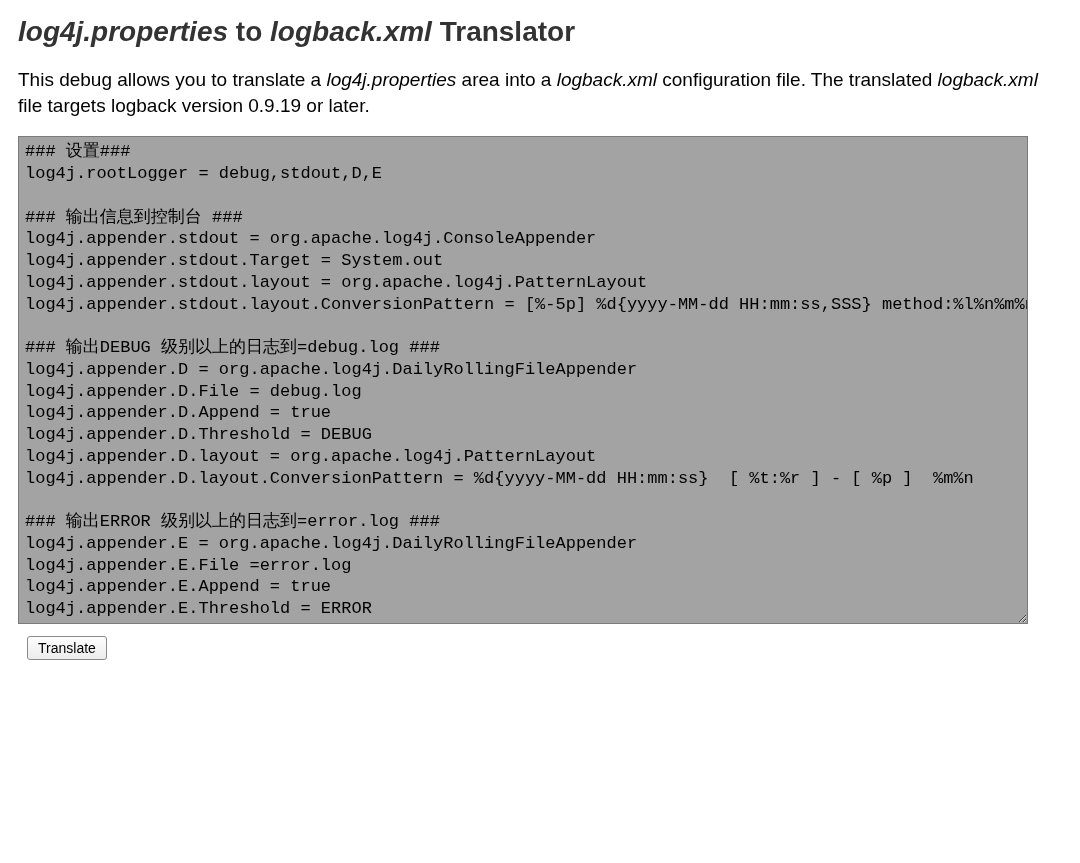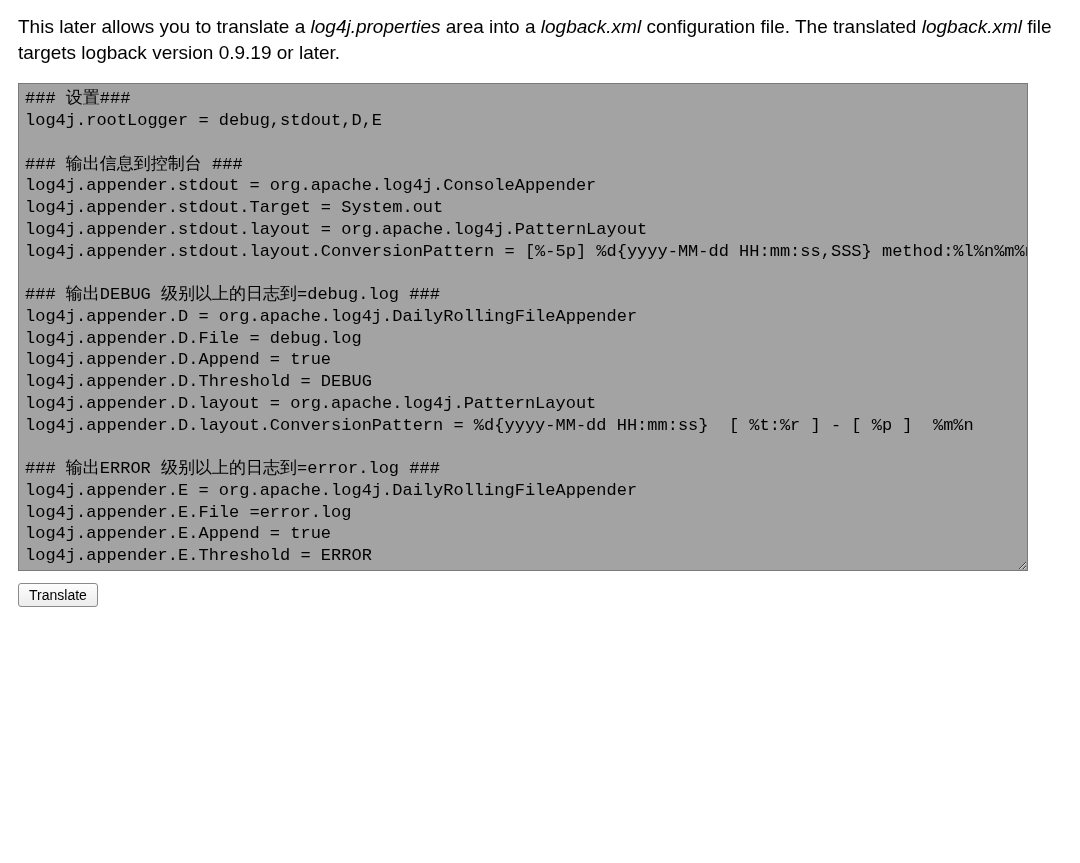--- a/index.html
+++ b/index.html
@@ -52,30 +52,34 @@
     margin-top: 12px;
   }
   button.translate {
     font-family: Arial, Helvetica, sans-serif;
     font-size: 14px;
     padding: 3px 10px;
     border: 1px solid #8a8a8a;
     border-radius: 3px;
     background: linear-gradient(#fdfdfd, #ececec);
     cursor: pointer;
+    margin-left: 9px;
   }
 </style>
 </head>
 <body>
 
 <div class="page">
 
+  <h1 class="page-title">
+    <span class="em">log4j.properties</span><span> to </span><span class="em">logback.xml</span><span> Translator</span>
+  </h1>
 
   <p class="intro">
-    <span>This later allows you to translate a </span><span class="em">log4j.properties</span><span> area into a </span><span class="em">logback.xml</span><span> configuration file. The translated </span><span class="em">logback.xml</span><span> file targets logback version 0.9.19 or later.</span>
+    <span>This debug allows you to translate a </span><span class="em">log4j.properties</span><span> area into a </span><span class="em">logback.xml</span><span> configuration file. The translated </span><span class="em">logback.xml</span><span> file targets logback version 0.9.19 or later.</span>
   </p>
 
 
 
   <textarea class="props" spellcheck="false" style="">### 设置###
 log4j.rootLogger = debug,stdout,D,E
 
 ### 输出信息到控制台 ###
 log4j.appender.stdout = org.apache.log4j.ConsoleAppender
 log4j.appender.stdout.Target = System.out

